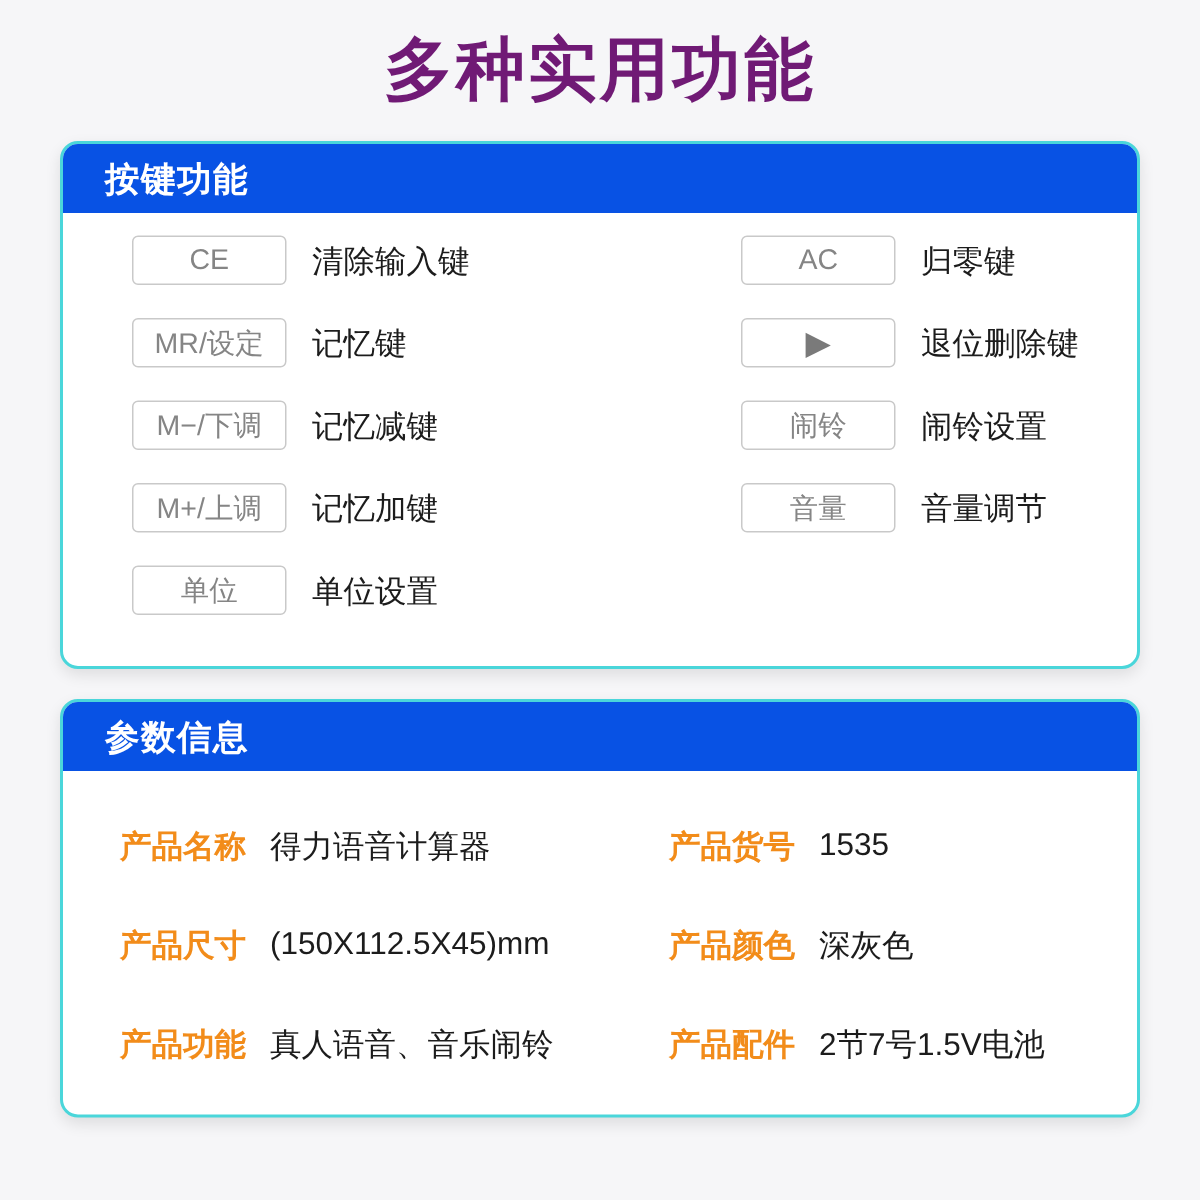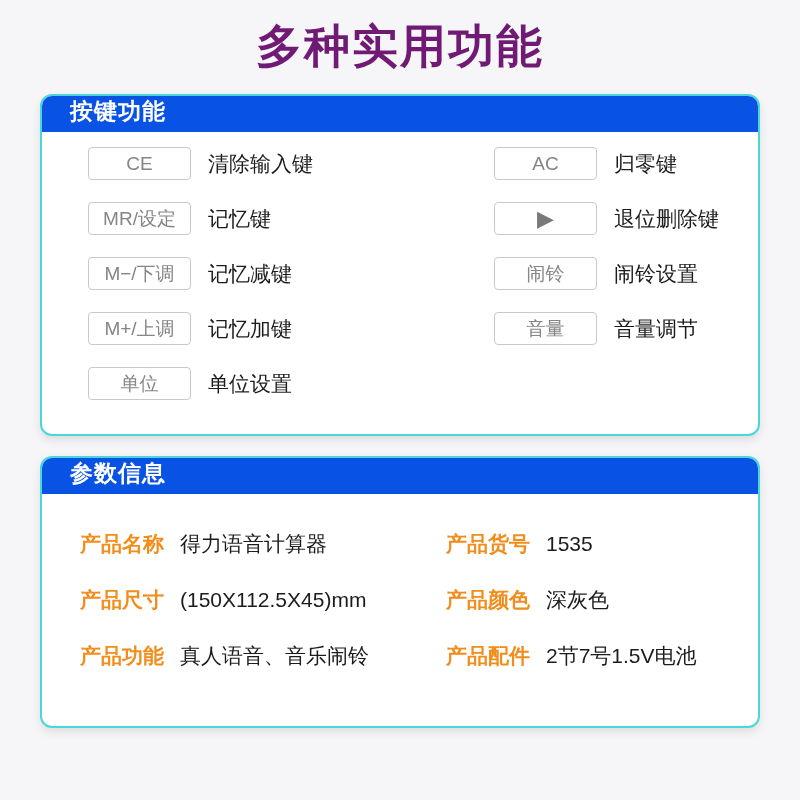--- a/index.html
+++ b/index.html
@@ -36,23 +36,24 @@
     background:var(--card-bg);
     overflow:hidden;
     box-shadow:0 4px 10px rgba(0,0,0,0.10);
   }
   .card + .card{margin-top:20px;}
   .card-header{
     background:var(--accent-blue);
     color:#ffffff;
     font-size:23px;
     font-weight:700;
-    height:36px;
+    height:46px;
     padding:0 28px;
     display:flex;
+    align-items:center;
     letter-spacing:1px;
   }
   
   .key-body{padding:15px 40px 34px 46px;}
   .key-columns{display:flex;}
   .key-col{display:flex;flex-direction:column;gap:22px;}
   .key-col.left{width:406px;flex:0 0 406px;}
   .key-row{display:flex;align-items:center;}
   .keycap{
     width:103px;height:33px;flex:0 0 103px;
@@ -72,24 +73,24 @@
     color:var(--text-dark);
     white-space:nowrap;
   }
   .note{
     margin-top:27px;
     font-size:21px;
     color:var(--note-text);
   }
   
   .param-body{
-    padding:36px 34px 56px 38px;
+    padding:36px 34px 33px 38px;
     display:grid;
     grid-template-columns:366px 1fr;
-    row-gap:28px;
+    row-gap:38px;
   }
   .param{display:flex;align-items:center;}
   .param-label{
     color:var(--accent-orange);
     font-weight:700;
     font-size:21px;
     white-space:nowrap;
   }
   .param-value{
     margin-left:16px;

